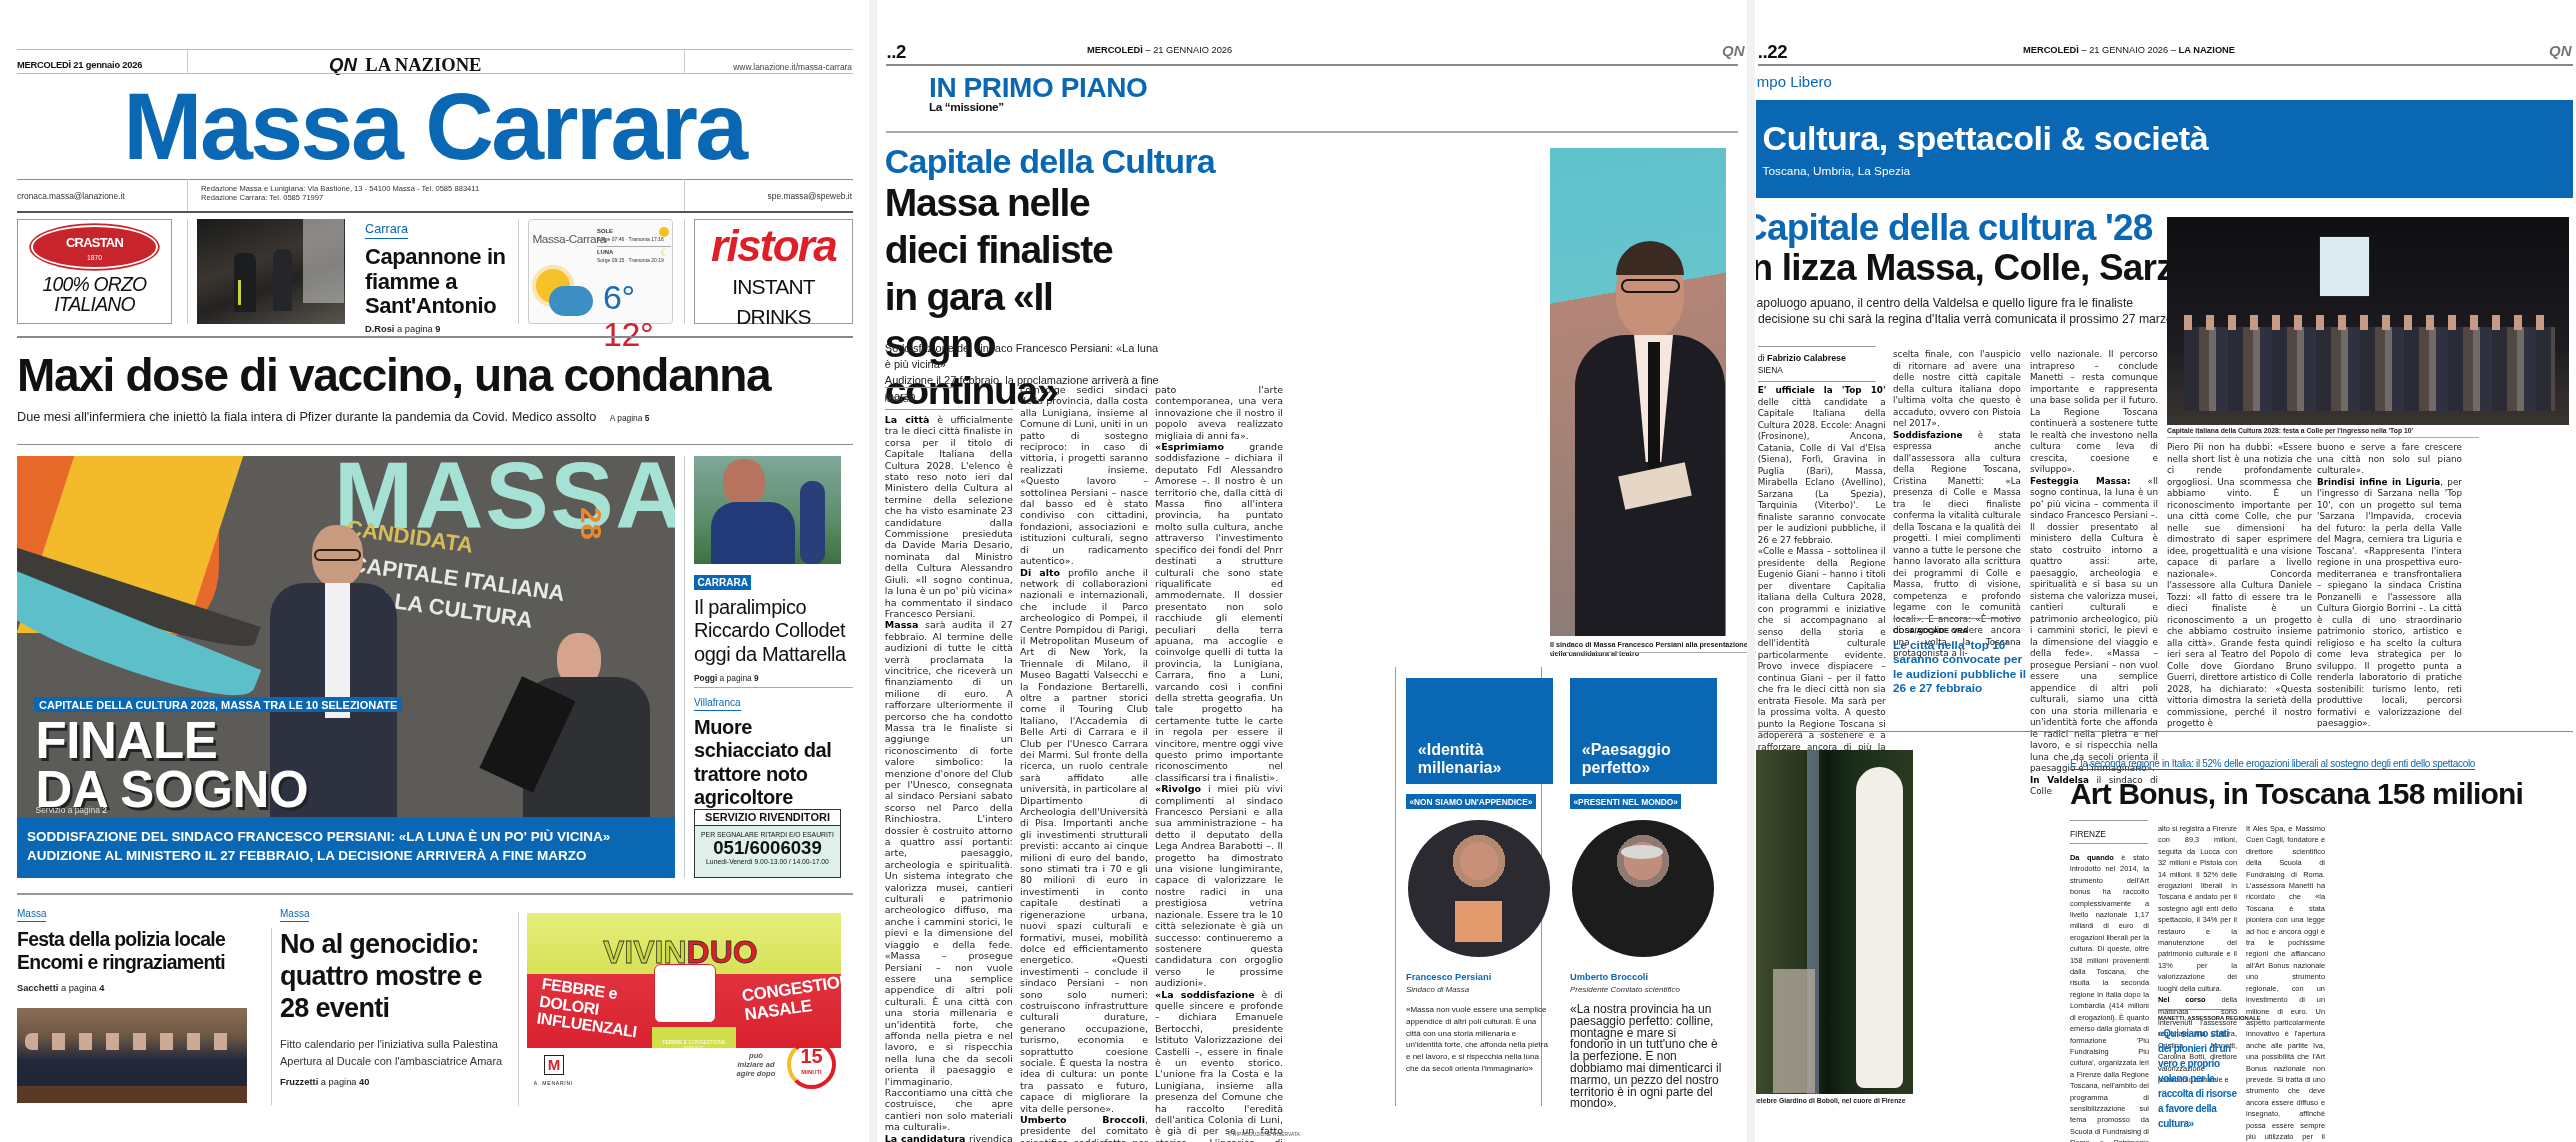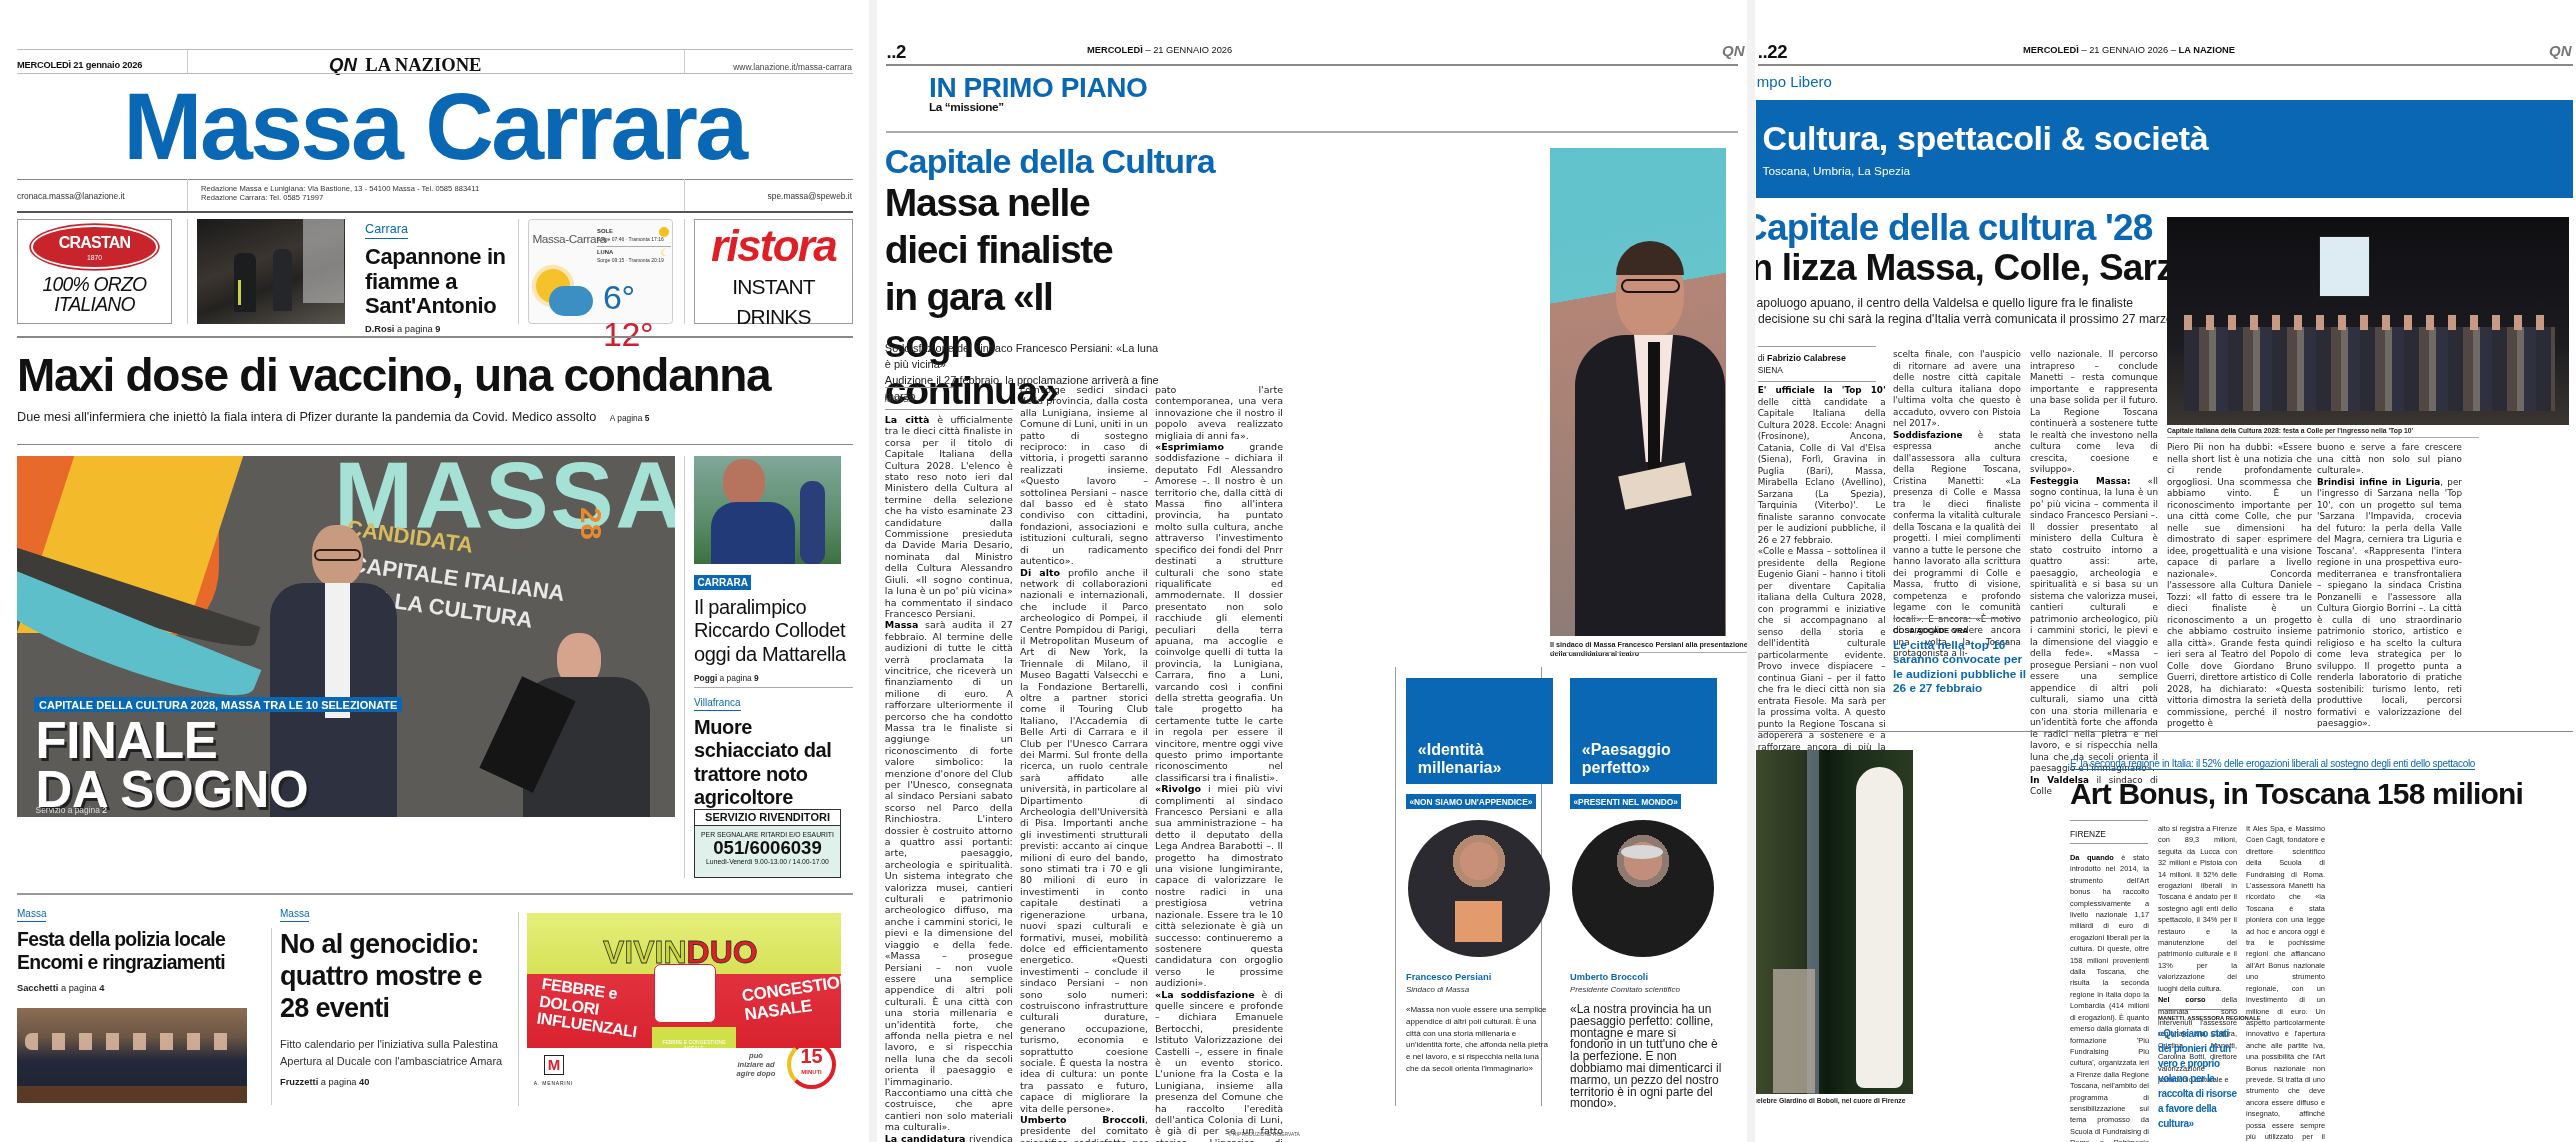--- a/index.html
+++ b/index.html
@@ -42,21 +42,21 @@
   <div class="abs" style="left:201px;top:184px;font-size:7.6px;color:#333;line-height:9.3px">
     <div>Redazione Massa e Lunigiana: Via Bastione, 13 - 54100 Massa - Tel. 0585 883411</div>
     <div>Redazione Carrara: Tel. 0585 71997</div>
   </div>
   <div class="abs" style="left:684px;top:179px;width:0.8px;height:32px;background:#ccc"></div>
   <div class="abs" style="right:17px;top:191px;font-size:8.4px;color:#333">spe.massa@speweb.it</div>
   <div class="hr" style="left:17px;top:211px;width:836px;background:#555"></div>
 
   <div class="abs" style="left:17px;top:219px;width:155px;height:105px;border:0.8px solid #999;text-align:center">
     <div style="margin:5px auto 0;width:127px;height:44px;border-radius:50%/50%;background:#c8242c;border:2.5px solid #fff;box-shadow:0 0 0 1.7px #c8242c;color:#fff;padding-top:5px">
-      <div style="font-size:16px;font-weight:900;line-height:22px;letter-spacing:-0.8px">CRASTAN</div>
+      <div style="font-size:13px;font-weight:900;line-height:22px;letter-spacing:-0.8px">CRASTAN</div>
       <div style="font-size:6.8px">1870</div>
     </div>
     <div style="font-size:19.4px;font-style:italic;line-height:20px;margin-top:5px;letter-spacing:-0.8px">100% ORZO</div>
     <div style="font-size:19.4px;font-style:italic;line-height:20px;letter-spacing:-0.8px">ITALIANO</div>
   </div>
   <div class="abs" style="left:187px;top:219px;width:0.8px;height:105px;background:#ccc"></div>
 
   <div class="photo" style="left:197px;top:219px;width:148px;height:105px;background:linear-gradient(160deg,#1a1a1a 0%,#3a3530 40%,#242220 60%,#5a564e 100%)">
     <div class="abs" style="left:37px;top:34px;width:22px;height:59px;background:#1c1d1f;border-radius:6.8px 6.8px 1.7px 1.7px"></div>
     <div class="abs" style="left:41px;top:61px;width:3.4px;height:25px;background:#c9d23a"></div>
@@ -120,20 +120,24 @@
     <div class="abs" style="left:540px;top:177px;width:44px;height:54px;border-radius:45%;background:#d6a38d"></div>
     <div class="abs" style="left:506px;top:221px;width:127px;height:143px;background:#2f3033;border-radius:34px 34px 0 0"></div>
     <div class="abs" style="left:481px;top:228px;width:59px;height:101px;background:#151515;transform:rotate(25deg)"></div>
     <div class="abs" style="left:17px;top:241px;background:#0a67b4;color:#fff;font-size:11px;font-weight:bold;padding:1.7px 5px">CAPITALE DELLA CULTURA 2028, MASSA TRA LE 10 SELEZIONATE</div>
     <div class="abs cond" style="left:18.6px;top:260px;font-size:51px;font-weight:900;color:#fff;line-height:49px;text-shadow:2.5px 2.5px 0 #222">
       <div>FINALE</div>
       <div>DA SOGNO</div>
     </div>
     <div class="abs" style="left:18.6px;top:349px;font-size:8.4px;color:#ddd"><span>Servizio a pagina</span> <b>2</b></div>
   </div>
+  <div class="abs" style="left:17px;top:817px;width:658px;height:61px;background:#0a67b4;color:#fff;padding:10px 10px;font-size:13.5px;font-weight:bold;line-height:19.4px">
+    <div>SODDISFAZIONE DEL SINDACO FRANCESCO PERSIANI: «LA LUNA È UN PO' PIÙ VICINA»</div>
+    <div>AUDIZIONE AL MINISTERO IL 27 FEBBRAIO, LA DECISIONE ARRIVERÀ A FINE MARZO</div>
+  </div>
   <div class="abs" style="left:684px;top:456px;width:0.8px;height:422px;background:#ccc"></div>
 
   <div class="photo" style="left:694px;top:456px;width:147px;height:108px;background:linear-gradient(180deg,#7fa79a 0%,#5c8d6a 60%,#3d7040 100%)">
     <div class="abs" style="left:29px;top:3.4px;width:42px;height:47px;border-radius:45%;background:#b6745e"></div>
     <div class="abs" style="left:17px;top:46px;width:84px;height:68px;background:#223a78;border-radius:25px 25px 0 0"></div>
     <div class="abs" style="left:106px;top:25px;width:25px;height:84px;background:#2a3e7a;border-radius:11.8px"></div>
   </div>
   <div class="abs" style="left:694px;top:574px;width:159px">
     <span style="background:#0a67b4;color:#fff;font-size:10px;font-weight:bold;padding:1.7px 3.4px">CARRARA</span>
     <div class="cond" style="font-size:20px;line-height:23.6px;margin-top:6.8px;font-weight:300">Il paralimpico Riccardo Collodet oggi da Mattarella</div>

